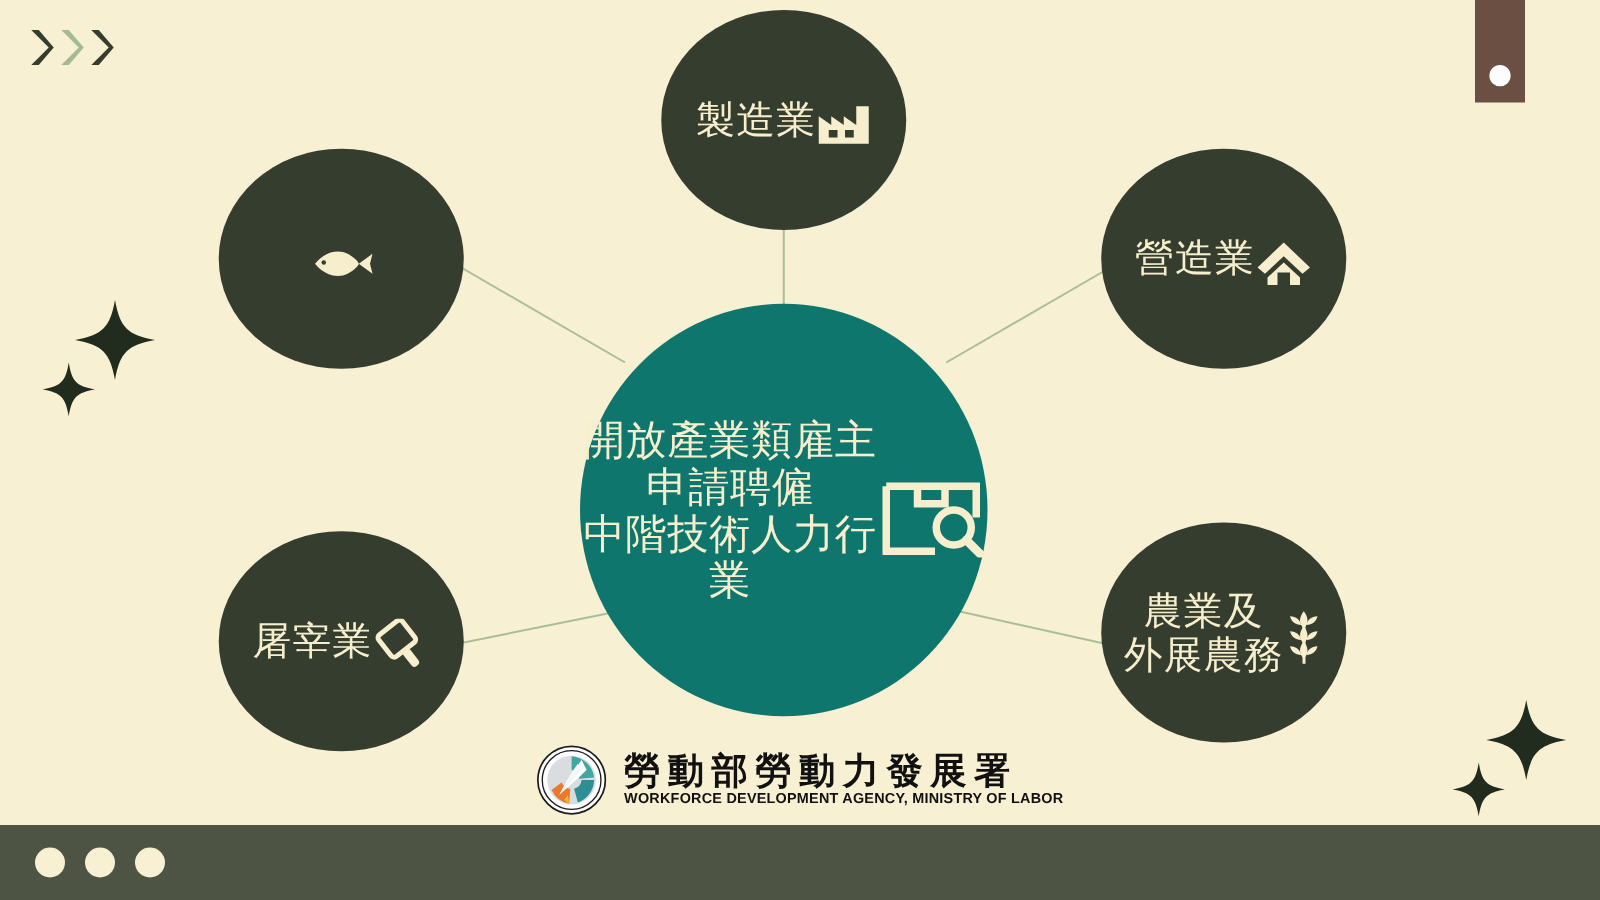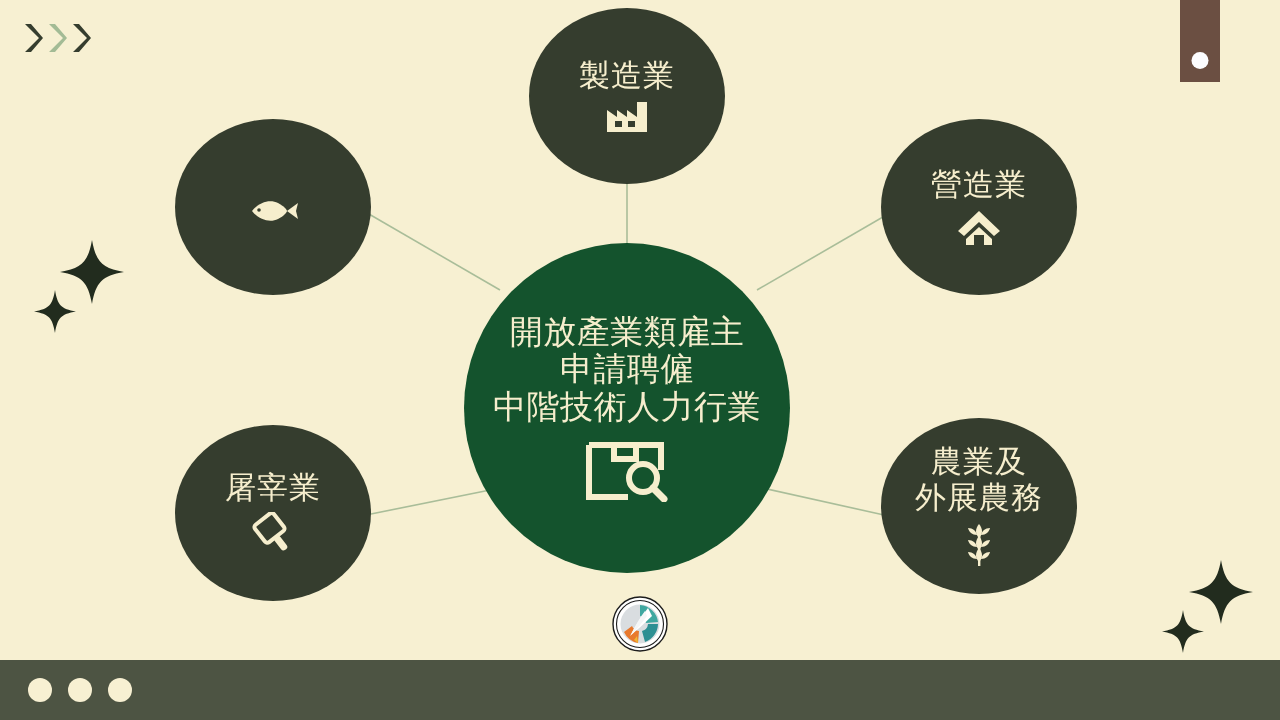--- a/index.html
+++ b/index.html
@@ -86,36 +86,35 @@
     position: absolute;
     left: 0;
     top: 0;
     width: 1280px;
     height: 720px;
   }
 
   .node {
     position: absolute;
     display: flex;
-    flex-direction: column;
+    flex-direction: row;
     align-items: center;
     justify-content: center;
     box-sizing: border-box;
     border-radius: 50%;
     text-align: center;
-    font-family: Liberation Serif, serif;
   }
 
   .node-spoke {
     background: #353d2e;
     width: 196px;
     height: 176px;
   }
   .node-hub {
-    background: #14532d;
+    background: #0f766e;
     width: 326px;
     height: 330px;
     justify-content: center;
   }
 
   .node-label {
     color: #f6eecd;
     line-height: 1.13;
     letter-spacing: 1px;
     white-space: pre-line;
@@ -301,20 +300,24 @@
         <circle cx="28" cy="28" r="19.5" fill="#d9dde0"></circle>
         <path d="M28 9 A19.5 19.5 0 0 1 46 26 L34 27 A8 8 0 0 0 28 20 Z" fill="#3fa7a0"></path>
         <path d="M46 28 A19.5 19.5 0 0 1 33 46 L30 35 A8 8 0 0 0 36 28 Z" fill="#2d8f93"></path>
         <path d="M12 36 A19.5 19.5 0 0 0 26 47 L27 35 A8 8 0 0 1 20 30 Z" fill="#e8792e"></path>
         <path d="M22 44 L26 47 L25 40 Z" fill="#f2b632"></path>
         <path d="M36 12 C30 20 24 28 18 40 C26 33 32 28 40 20 Z" fill="#ffffff"></path>
         <path d="M33 15 C27 23 23 30 19 39 C25 33 30 27 35 20 Z" fill="#f4f6f7"></path>
         <circle cx="28" cy="28" r="23.5" fill="none" stroke="#1d1d1d" stroke-width="1.1"></circle>
       </svg>
     </span>
+    <span class="brand-text">
+      <span class="brand-zh">勞動部勞動力發展署</span>
+      <span class="brand-en">WORKFORCE DEVELOPMENT AGENCY, MINISTRY OF LABOR</span>
+    </span>
   </div>
 
   <div class="bottom-bar">
     <div class="bottom-dots">
       <span class="bdot"></span>
       <span class="bdot"></span>
       <span class="bdot"></span>
     </div>
   </div>
 

